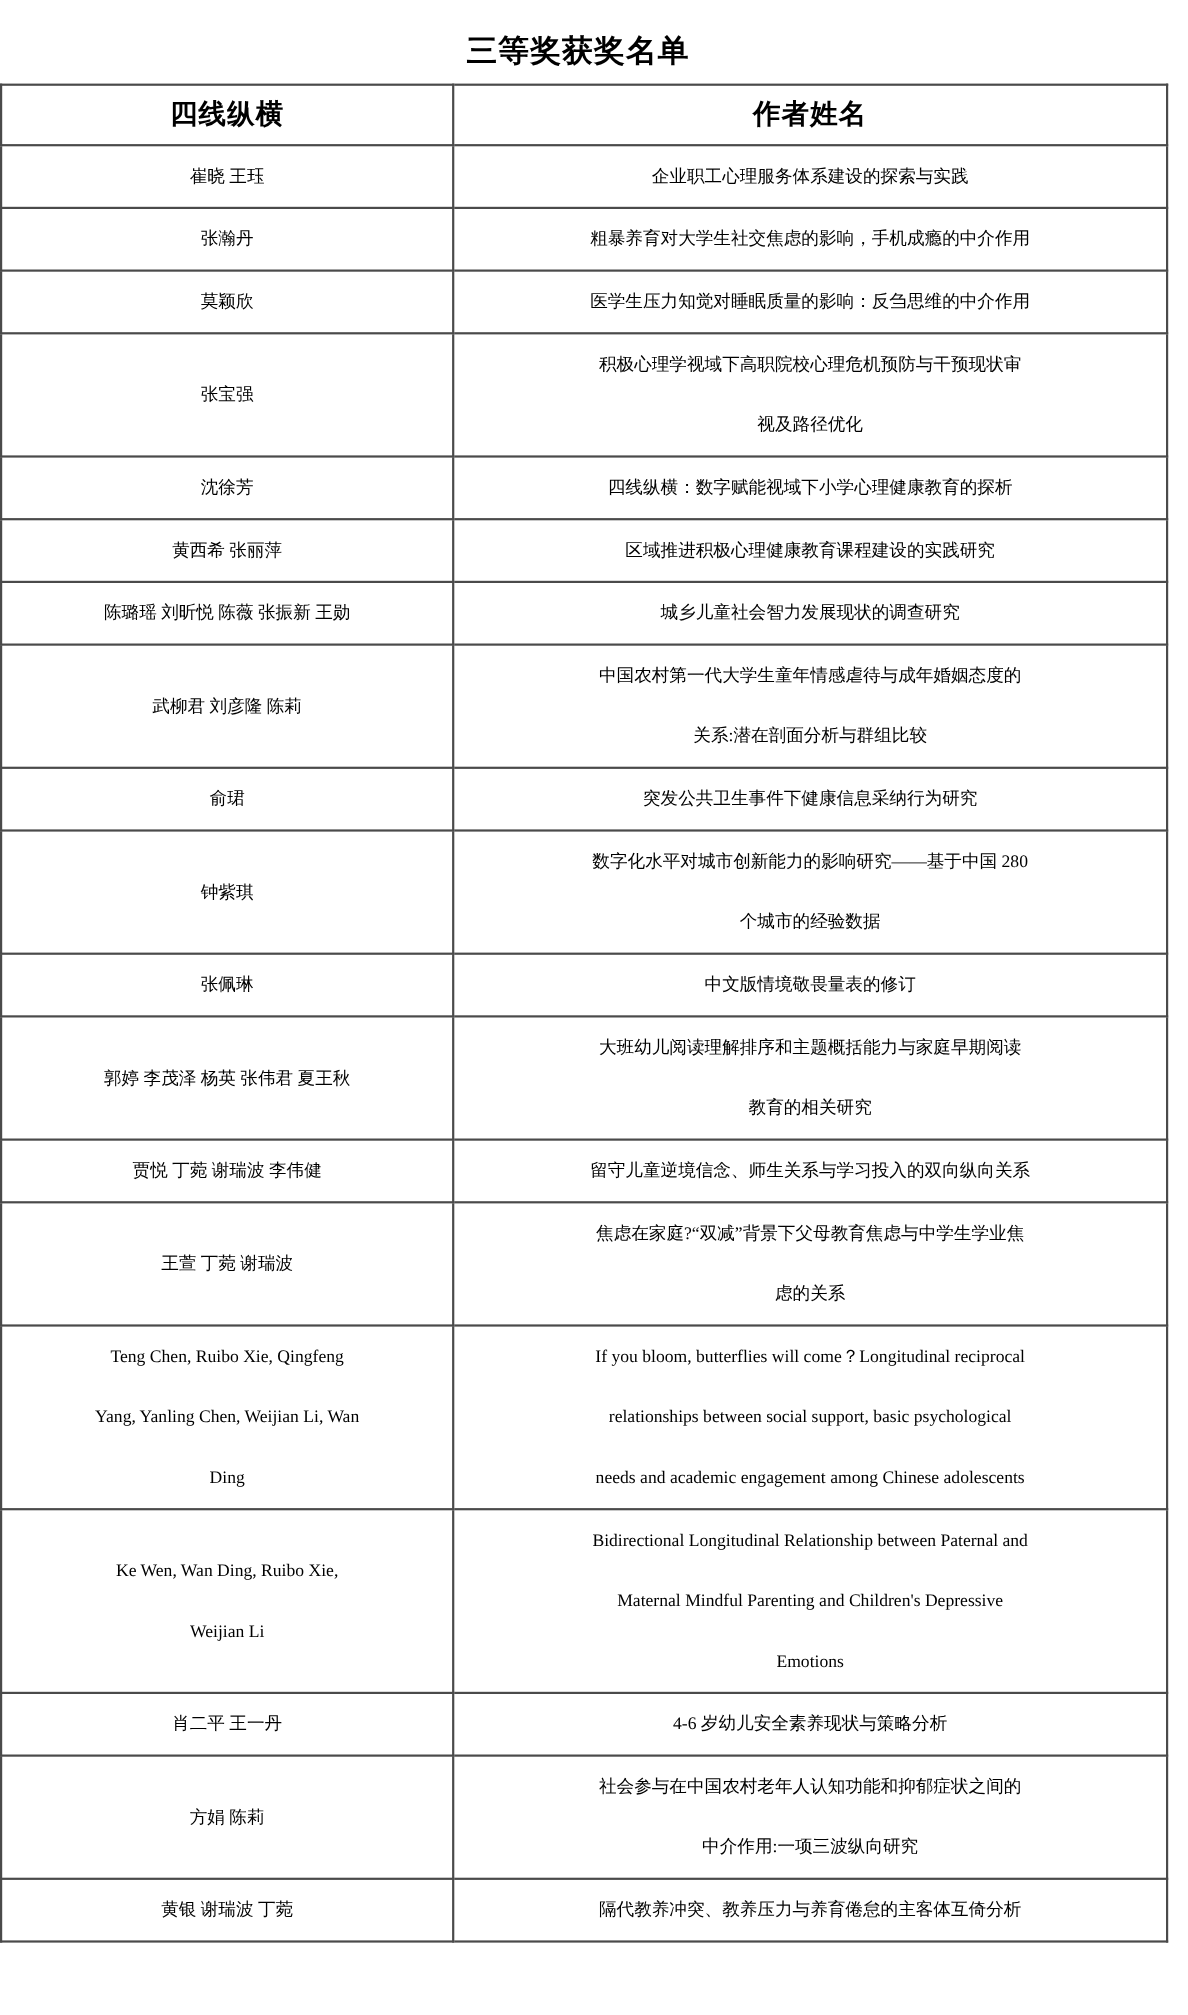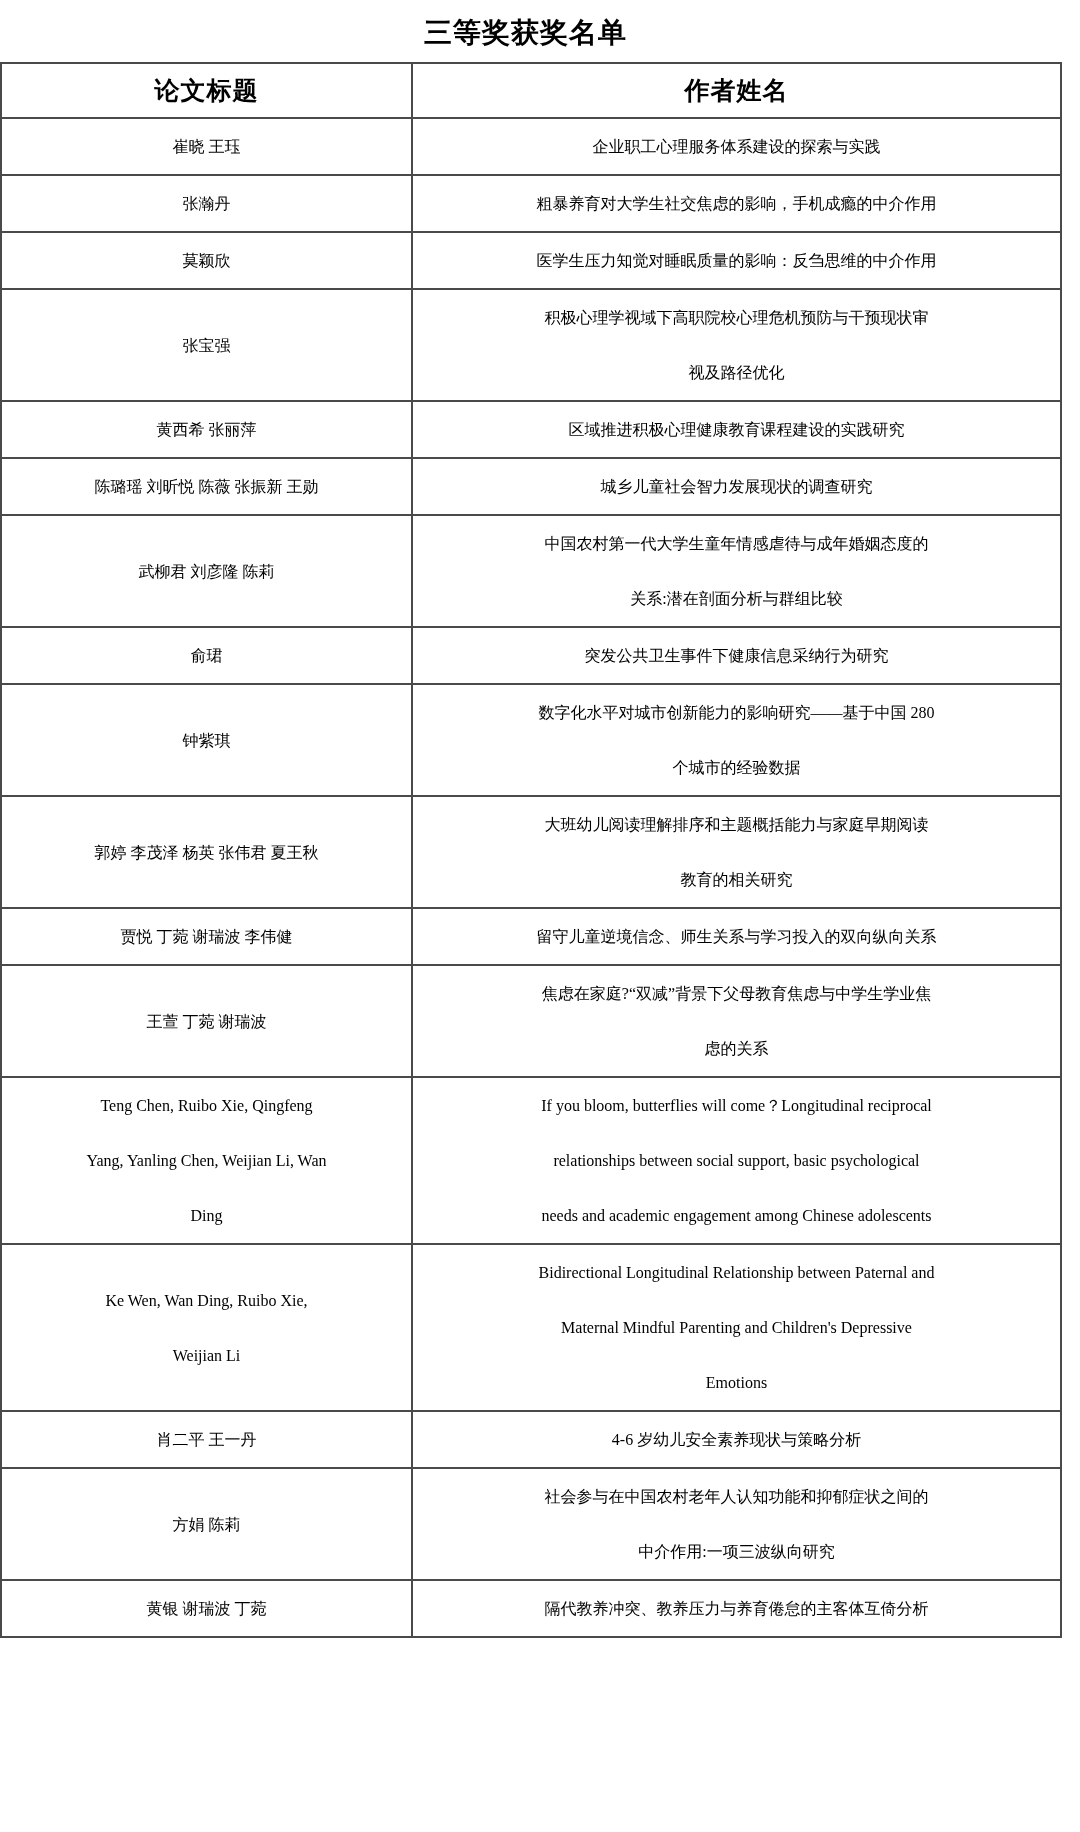--- a/index.html
+++ b/index.html
@@ -7,21 +7,21 @@
     padding: 0;
     background: #ffffff;
     color: #000000;
     font-family: "Liberation Serif", "DejaVu Serif", serif;
   }
   .page {
     width: 1051px;
     min-height: 1832px;
     background: #ffffff;
     box-sizing: border-box;
-    padding-top: 13px;
+    padding-top: 27px;
   }
   .doc-title {
     text-align: center;
     font-weight: bold;
     font-size: 28px;
     line-height: 40px;
     margin: 0 0 9px 0;
     letter-spacing: 1px;
   }
   table.award-table {
@@ -61,21 +61,21 @@
 
   <div class="doc-title">三等奖获奖名单</div>
 
   <table class="award-table">
     <colgroup>
       <col class="c-authors">
       <col class="c-title">
     </colgroup>
     <thead>
       <tr>
-        <th>论文标题</th>
+        <th>四线纵横</th>
         <th>作者姓名</th>
       </tr>
     </thead>
     <tbody>
 
   <tr>
     <td>崔晓 王珏</td>
     <td>企业职工心理服务体系建设的探索与实践</td>
   </tr>
 
@@ -89,20 +89,24 @@
     <td>医学生压力知觉对睡眠质量的影响：反刍思维的中介作用</td>
   </tr>
 
 
   <tr>
     <td>张宝强</td>
     <td>积极心理学视域下高职院校心理危机预防与干预现状审
 视及路径优化</td>
   </tr>
 
+  <tr>
+    <td>沈徐芳</td>
+    <td>四线纵横：数字赋能视域下小学心理健康教育的探析</td>
+  </tr>
 
   <tr>
     <td>黄西希 张丽萍</td>
     <td>区域推进积极心理健康教育课程建设的实践研究</td>
   </tr>
 
   <tr>
     <td>陈璐瑶 刘昕悦 陈薇 张振新 王勋</td>
     <td>城乡儿童社会智力发展现状的调查研究</td>
   </tr>
@@ -117,20 +121,24 @@
     <td>俞珺</td>
     <td>突发公共卫生事件下健康信息采纳行为研究</td>
   </tr>
 
   <tr>
     <td>钟紫琪</td>
     <td>数字化水平对城市创新能力的影响研究——基于中国 280
 个城市的经验数据</td>
   </tr>
 
+  <tr>
+    <td>张佩琳</td>
+    <td>中文版情境敬畏量表的修订</td>
+  </tr>
 
   <tr>
     <td>郭婷 李茂泽 杨英 张伟君 夏王秋</td>
     <td>大班幼儿阅读理解排序和主题概括能力与家庭早期阅读
 教育的相关研究</td>
   </tr>
 
   <tr>
     <td>贾悦 丁菀 谢瑞波 李伟健</td>
     <td>留守儿童逆境信念、师生关系与学习投入的双向纵向关系</td>

